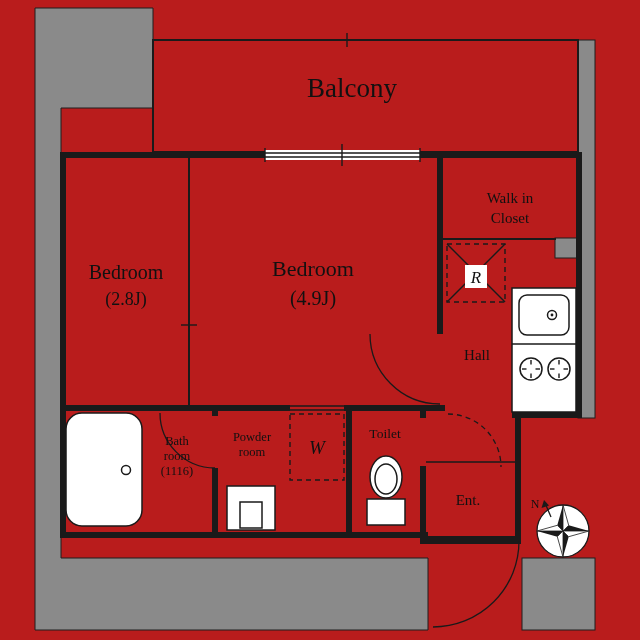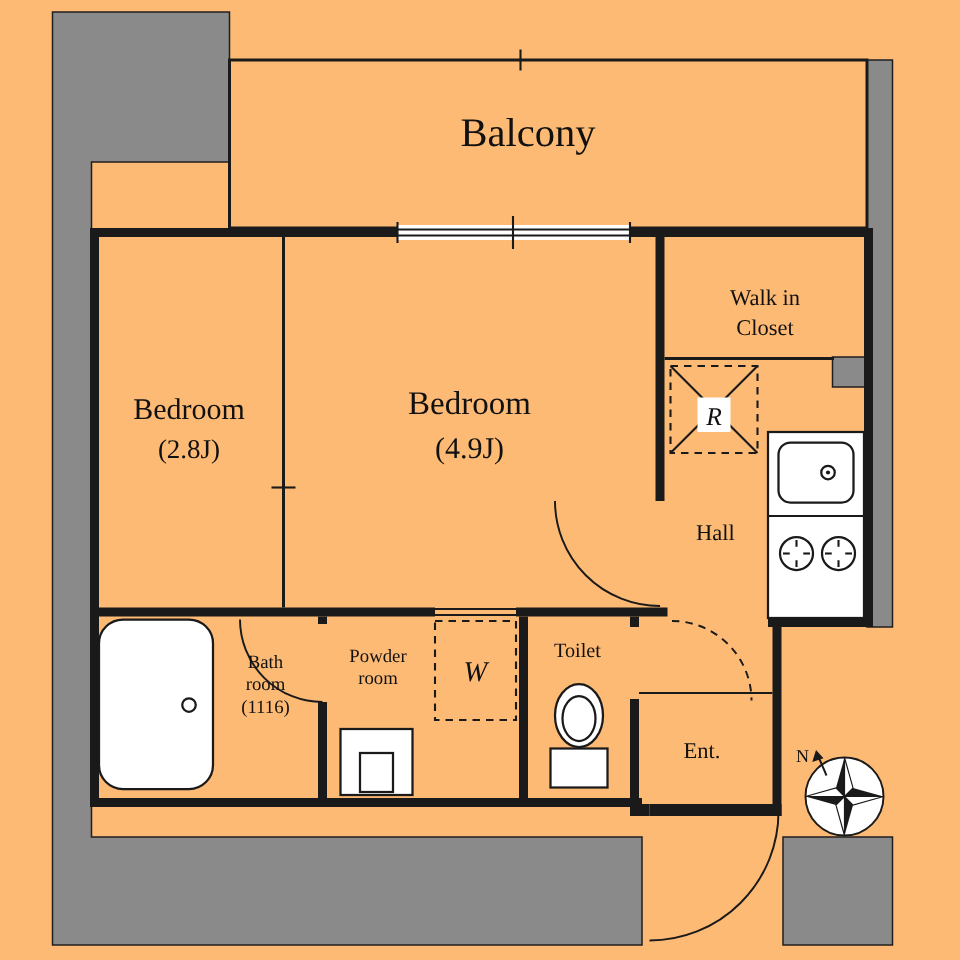--- a/index.html
+++ b/index.html
@@ -1,16 +1,16 @@
 <!DOCTYPE html>
 <html><head>
 <meta charset="utf-8">
 <style>
   html,body{margin:0;padding:0;background:#ffffff;}
-  .page{width:640px;height:640px;position:relative;background:#fdba74;overflow:hidden;}
+  .page{width:640px;height:640px;position:relative;background:#b91c1c;overflow:hidden;}
   svg{display:block;}
   .gray{fill:#8a8a8a;stroke:#1f1f1f;stroke-width:1;}
   .wall{fill:#1a1a1a;stroke:none;}
   .thinline{stroke:#1a1a1a;stroke-width:1.4;fill:none;}
   .thin2{stroke:#1a1a1a;stroke-width:2;fill:none;}
   .fixture{stroke:#1a1a1a;stroke-width:1.5;fill:#ffffff;}
   .dashedbox{stroke:#1a1a1a;stroke-width:1.4;fill:none;stroke-dasharray:5 4;}
   .arc{stroke:#1a1a1a;stroke-width:1.3;fill:none;}
   .arc-dashed{stroke:#1a1a1a;stroke-width:1.3;fill:none;stroke-dasharray:5 4;}
   text{font-family:"Liberation Serif","DejaVu Serif",serif;fill:#111111;}

